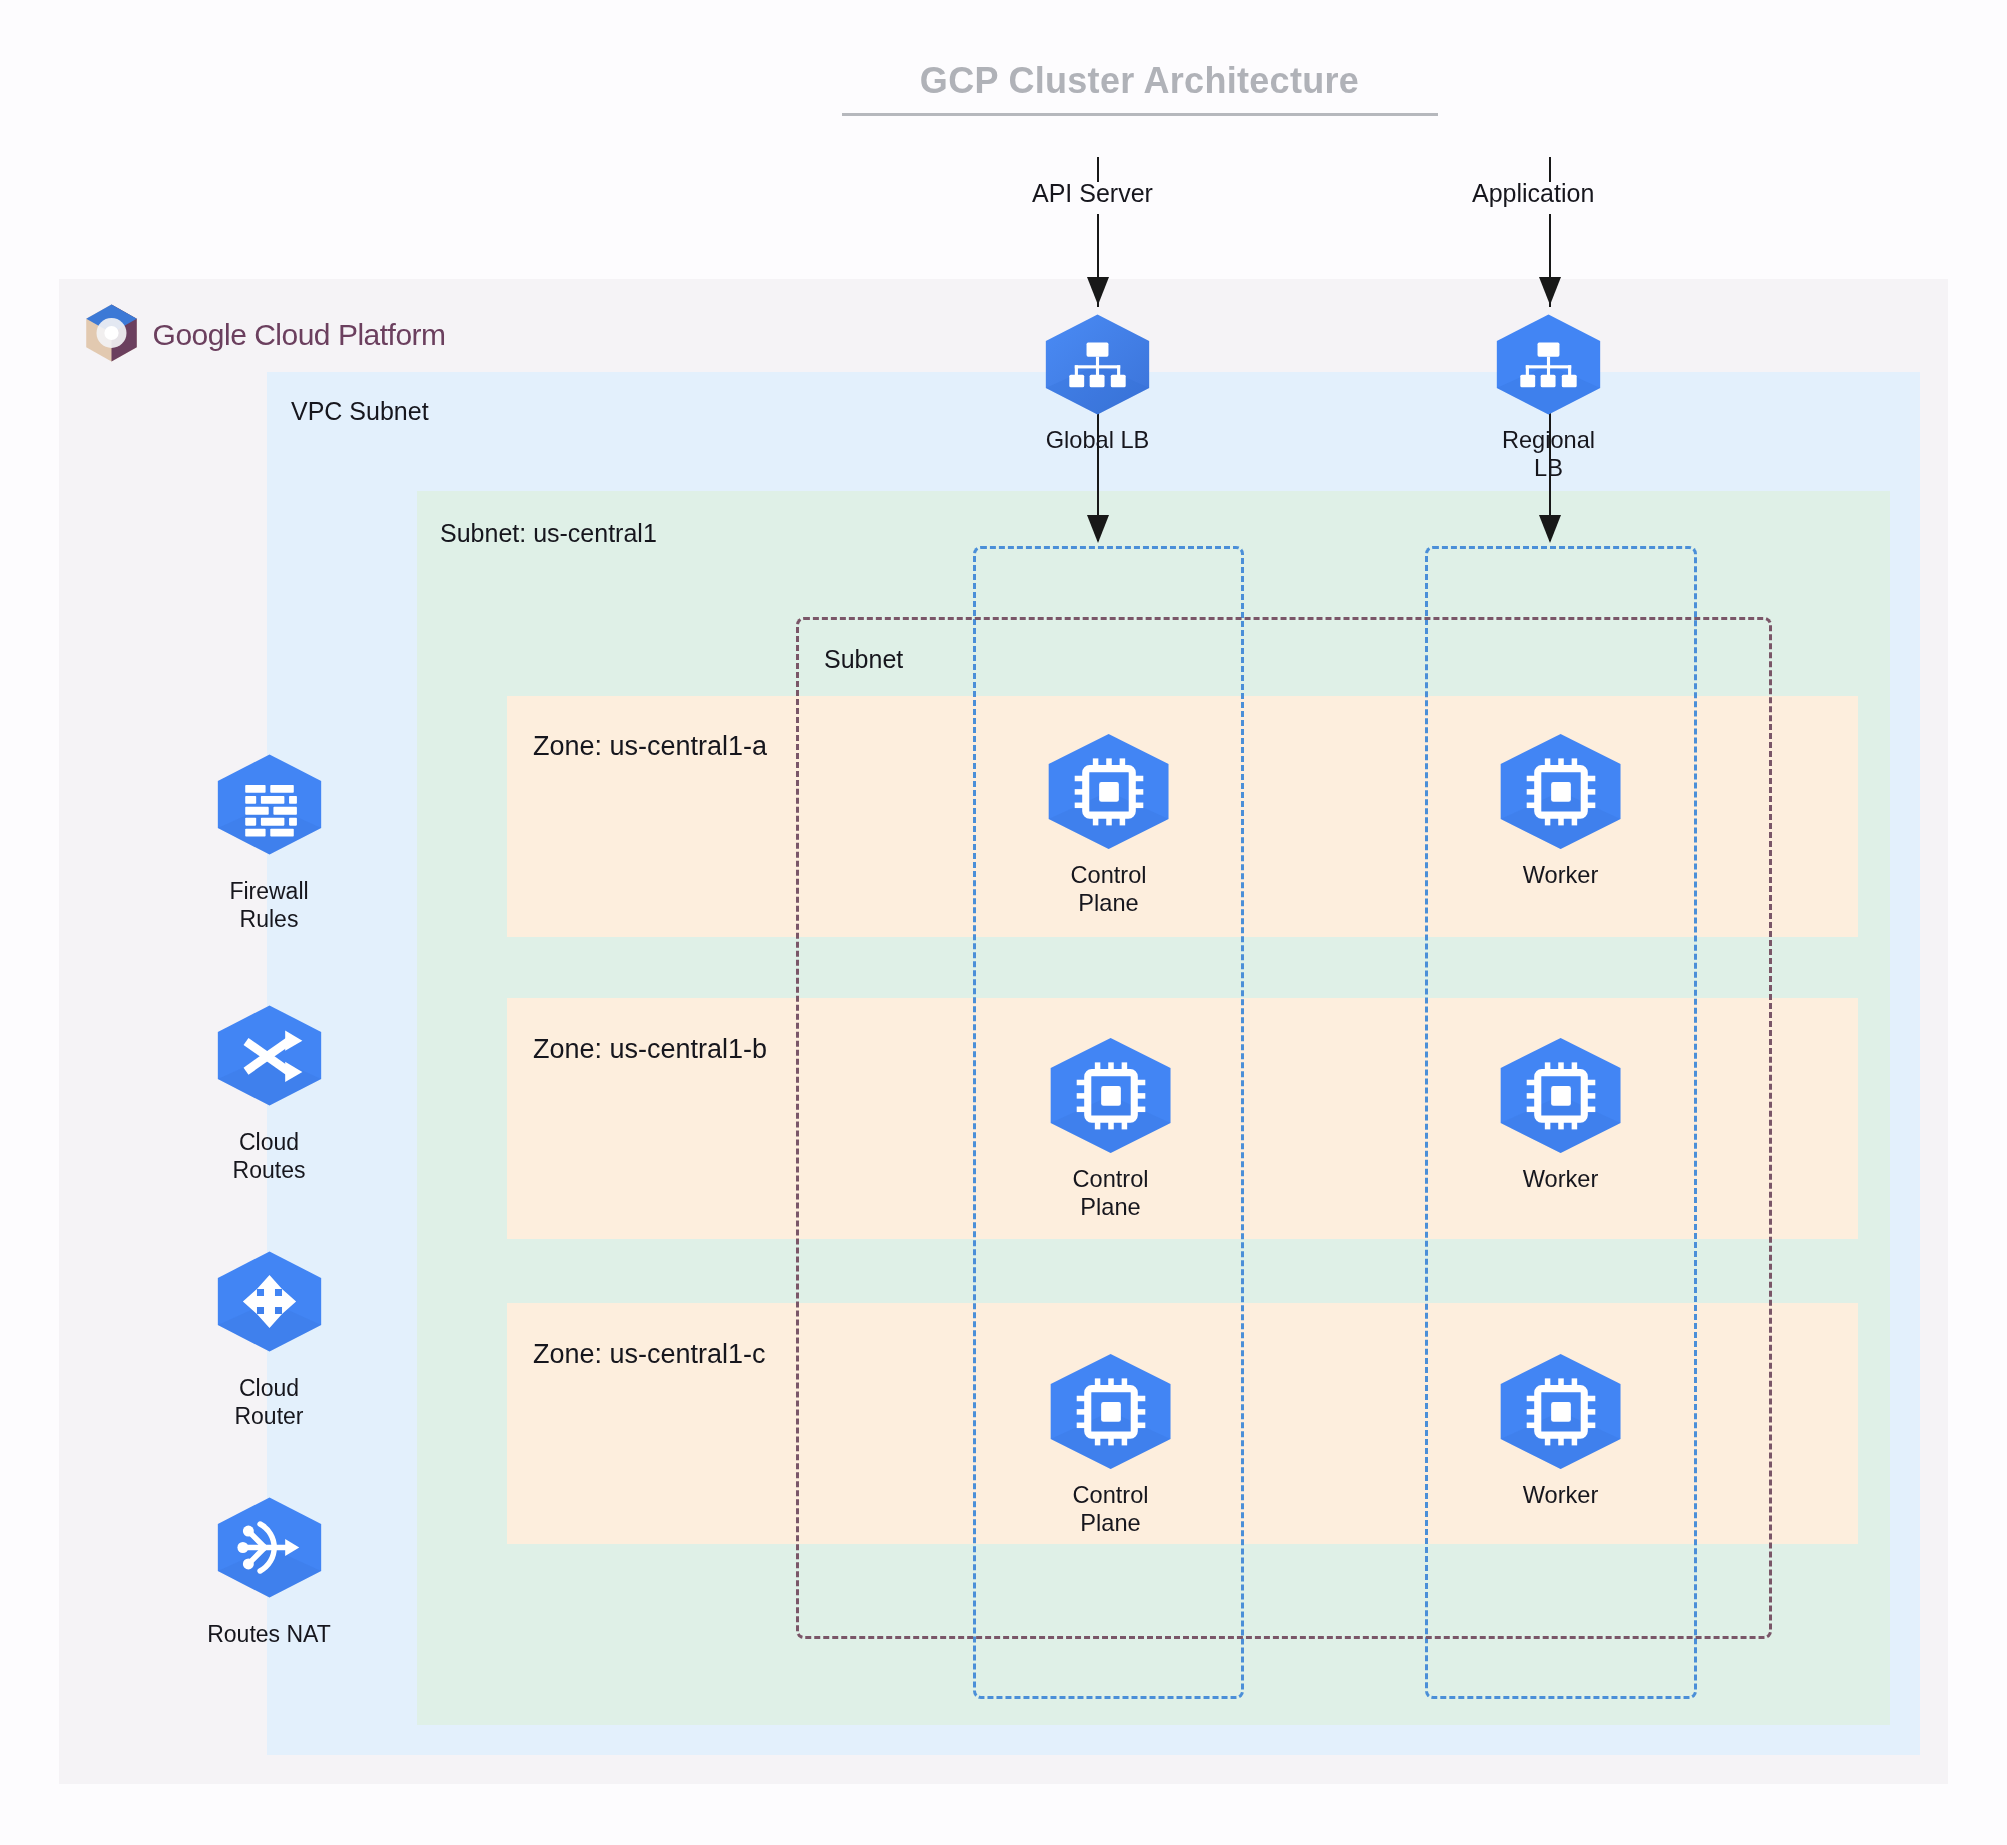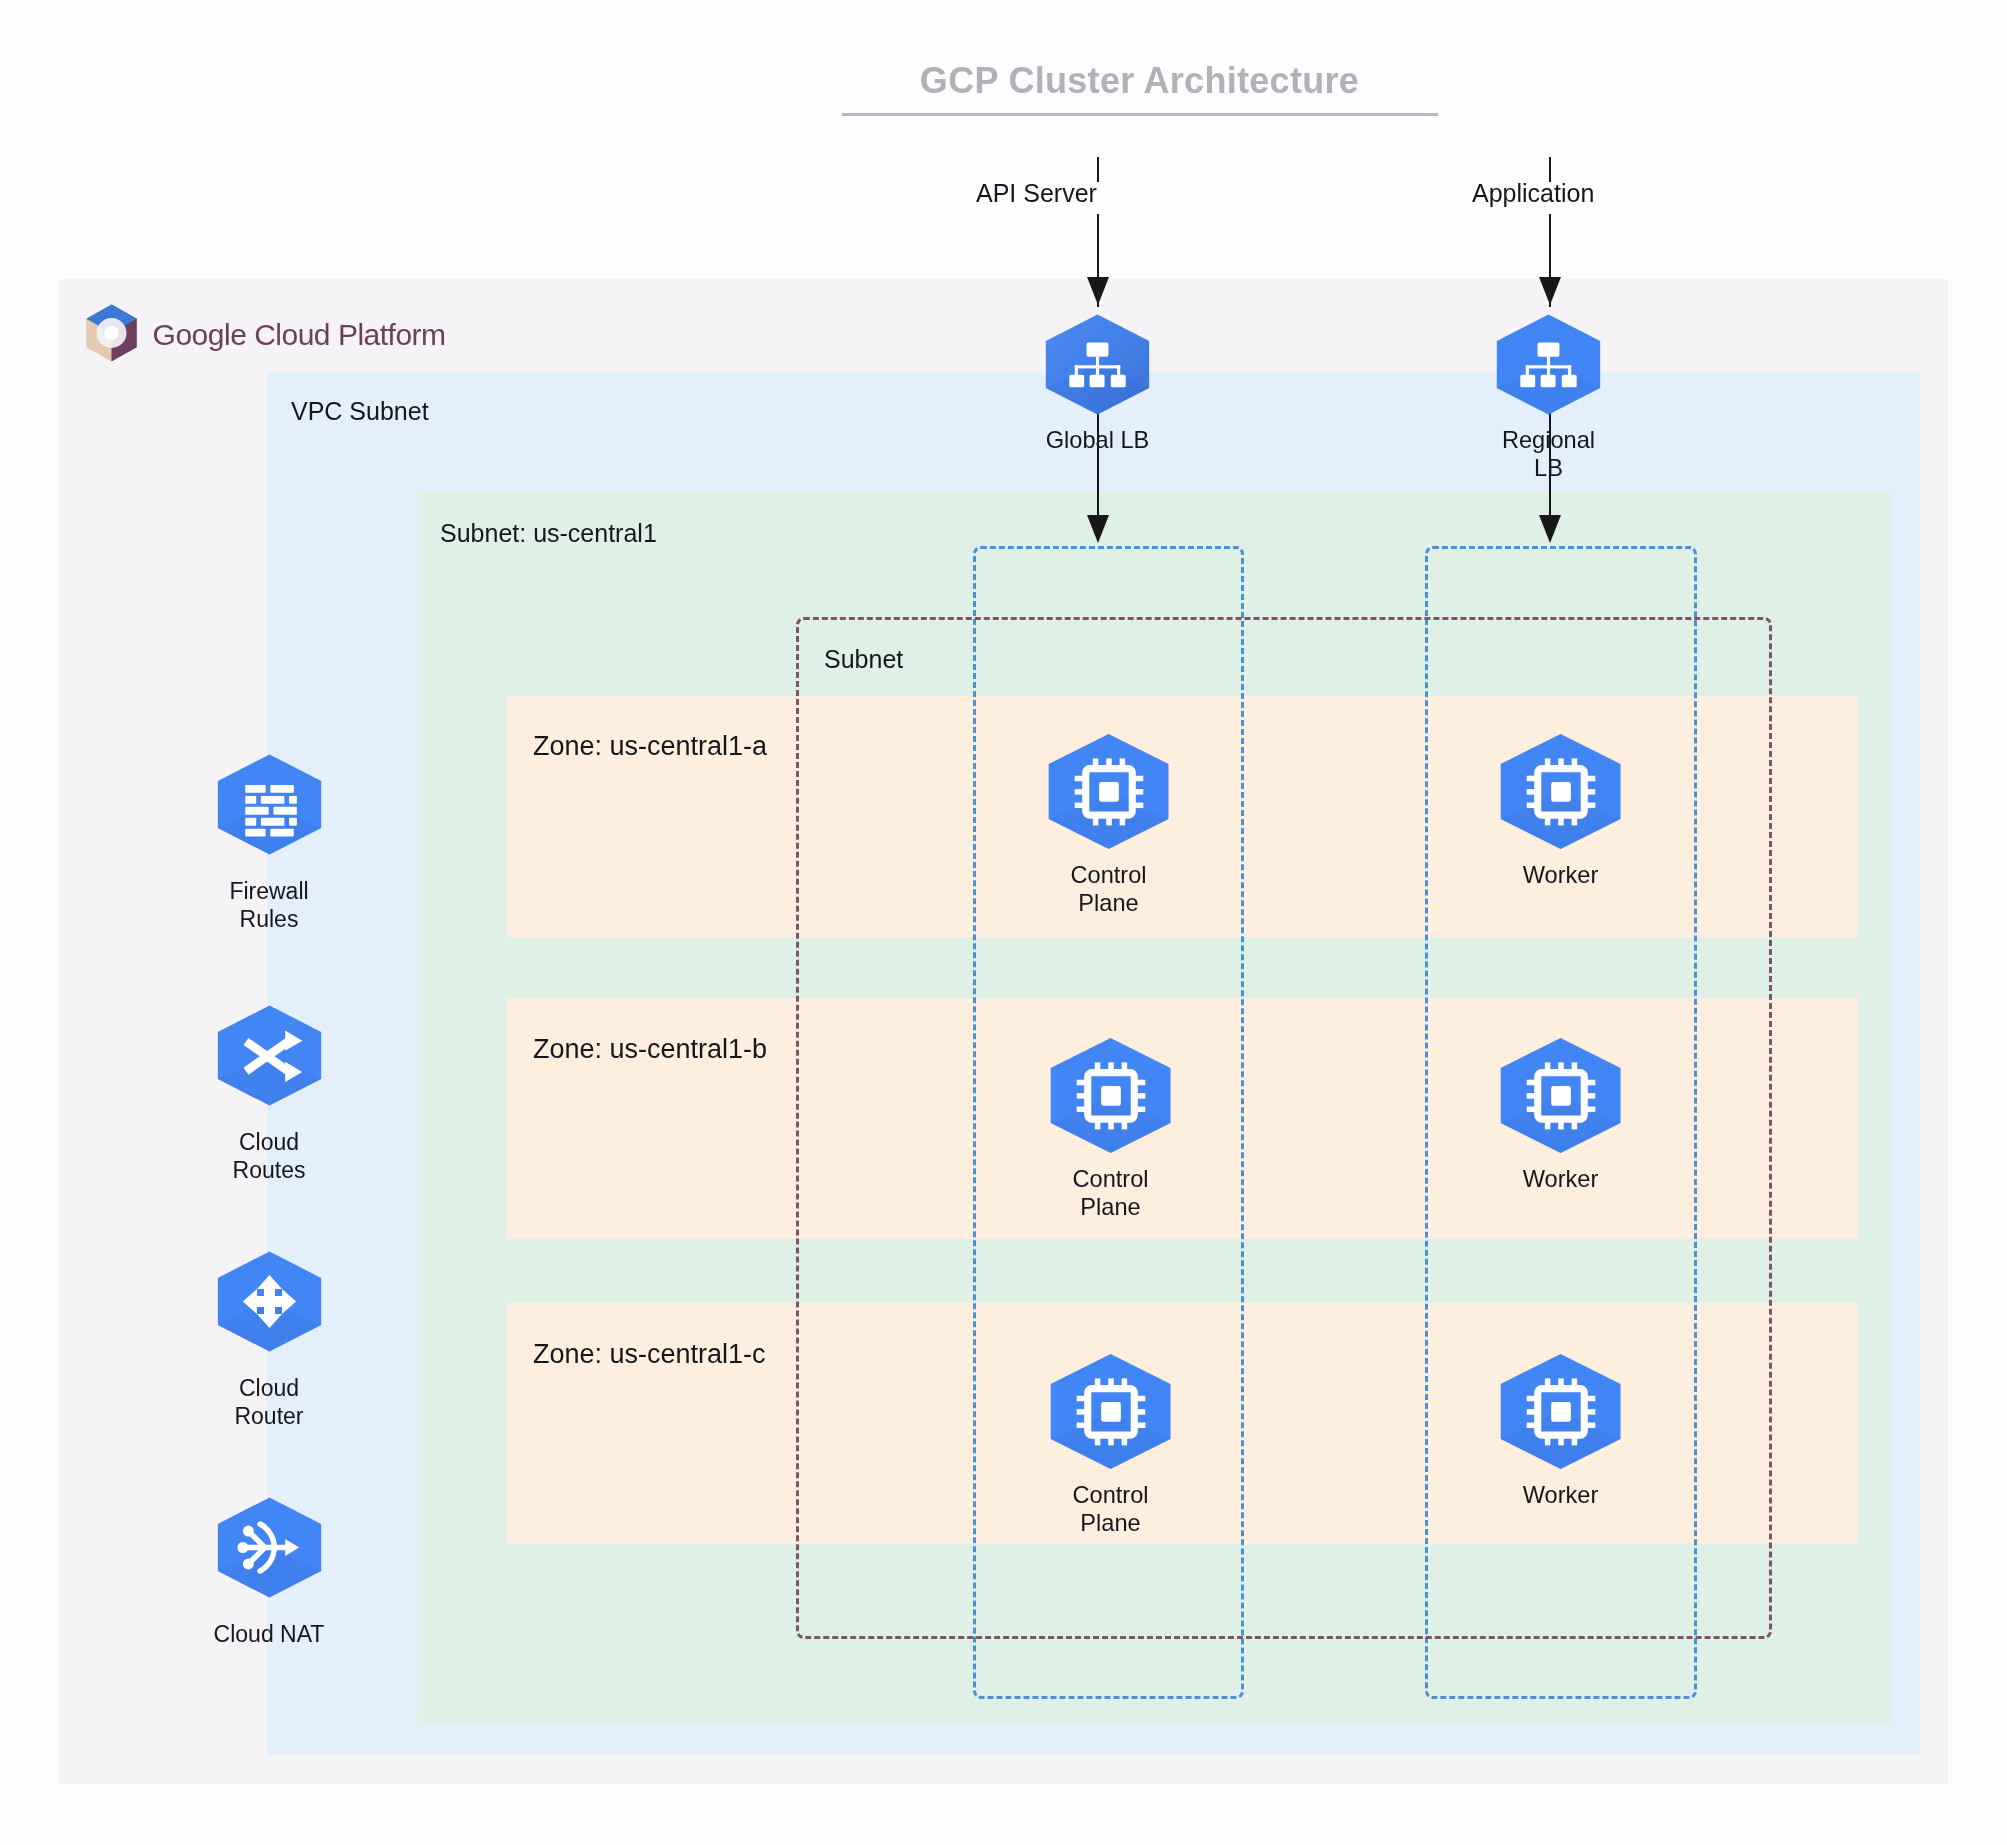--- a/index.html
+++ b/index.html
@@ -121,21 +121,21 @@
   <div class="dash-col dash-col-left"></div>
   <div class="dash-col dash-col-right"></div>
   <div class="dash-subnet"></div>
   <div class="c-label lbl-subnet">Subnet</div>
 
   <div class="zone-label zl-a">Zone: us-central1-a</div>
   <div class="zone-label zl-b">Zone: us-central1-b</div>
   <div class="zone-label zl-c">Zone: us-central1-c</div>
 
   <div class="conn" style="left:1097px; top:157px; height:25px;"></div>
-  <div class="conn-label" style="left:976px; top:179px;">API Server</div>
+  <div class="conn-label" style="left:1032px; top:179px;">API Server</div>
   <div class="conn" style="left:1097px; top:214px; height:93px;"></div>
   <div class="arrow-head" style="left:1087px; top:277px;"></div>
 
   <div class="conn" style="left:1097px; top:401px; height:140px;"></div>
   <div class="arrow-head" style="left:1087px; top:515px;"></div>
 
   <div class="conn" style="left:1549px; top:157px; height:25px;"></div>
   <div class="conn-label" style="left:1472px; top:179px;">Application</div>
   <div class="conn" style="left:1549px; top:214px; height:93px;"></div>
   <div class="arrow-head" style="left:1539px; top:277px;"></div>
@@ -424,17 +424,17 @@
           <path d="M70 68 L100 68"></path>
         </g>
         <g fill="#ffffff">
           <circle cx="49" cy="47" r="7"></circle>
           <circle cx="42" cy="68" r="7"></circle>
           <circle cx="49" cy="89" r="7"></circle>
           <polygon points="96,57 114,68 96,79"></polygon>
         </g>
       </svg>
     </span>
-    <div class="svc-label">Cloud NAT</div>
+    <div class="svc-label">Routes NAT</div>
   </div>
 
 </div>
 
 
 </body></html>

